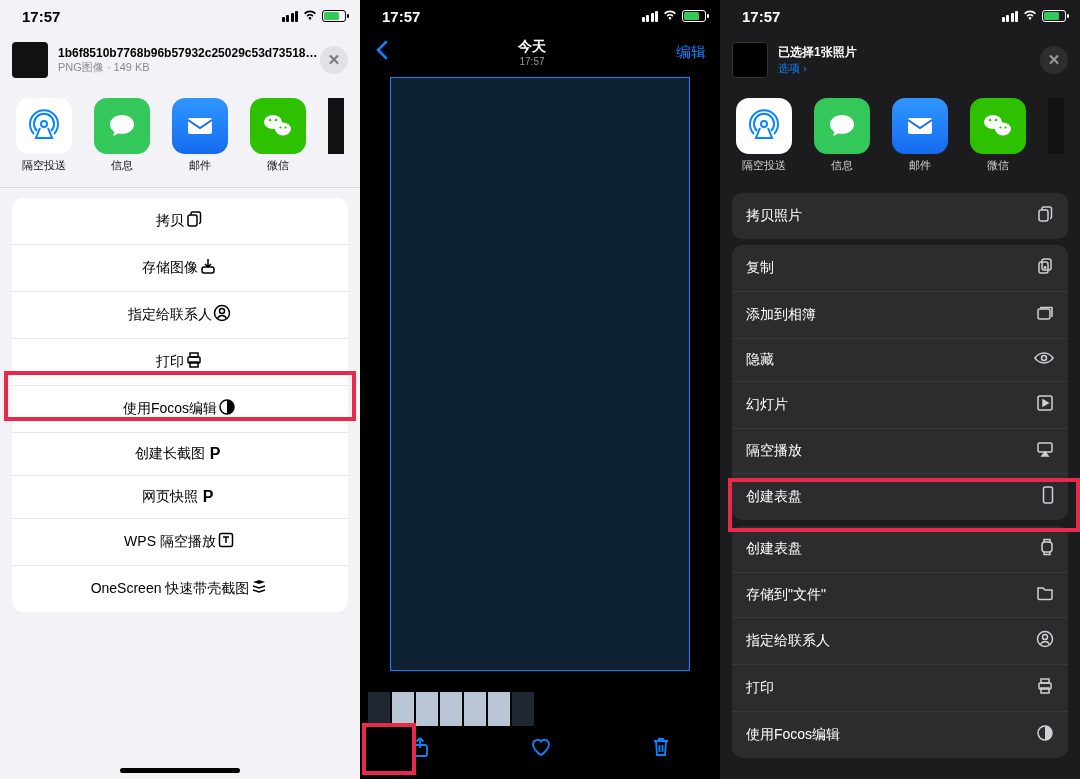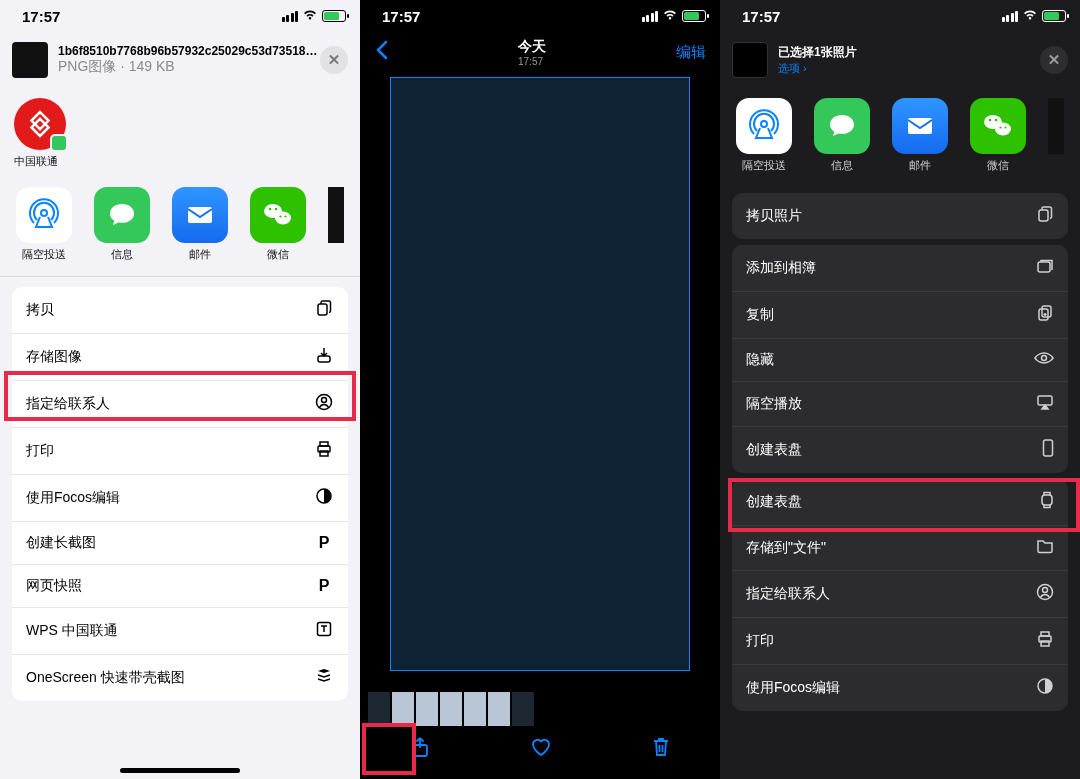--- a/index.html
+++ b/index.html
@@ -7,43 +7,43 @@
   .stage { width:1080px; height:779px; display:flex; background:#000; position:relative; }
   .pane { width:400px; height:779px; position:relative; overflow:hidden; }
   
   .paneA { background:#f2f2f7; }
   .statusbar { height:32px; display:flex; align-items:center; justify-content:space-between; padding:0 14px 0 22px; font-size:15px; font-weight:600; color:#000; }
   .status-right { display:flex; align-items:center; gap:4px; }
   .paneA .header { background:#f2f2f7; display:flex; align-items:center; padding:10px 12px; }
   .thumb { width:36px; height:36px; background:#111; border-radius:4px; margin-right:10px; }
   .fileinfo { flex:1; overflow:hidden; }
   .fname { font-size:12px; font-weight:600; white-space:nowrap; overflow:hidden; text-overflow:ellipsis; }
-  .fmeta { font-size:14px; color:#8a8a8e; }
+  .fmeta { font-size:11px; color:#8a8a8e; }
   .closebtn { width:28px; height:28px; border-radius:14px; background:#e2e2e6; color:#7a7a7e; display:flex; align-items:center; justify-content:center; font-size:15px; font-weight:700;}
   .contact-row { padding:10px 14px 8px; }
   .avatar { width:52px; height:52px; border-radius:26px; background:#e21a1a; position:relative; display:flex; align-items:center; justify-content:center; }
   .avatar-badge{ position:absolute; bottom:-2px; right:-2px; width:18px; height:18px; border-radius:5px; background:#34c759; border:2px solid #f2f2f7;}
   .avatar-label { font-size:11px; color:#111; margin-top:4px; }
   .apps-row { display:flex; gap:22px; padding:10px 16px 14px; background:#f2f2f7; align-items:flex-start; border-bottom:0.5px solid #d7d7db;}
   .app { width:56px; text-align:center; }
   .app-icon { width:56px; height:56px; border-radius:13px; display:flex; align-items:center; justify-content:center; }
   .app-label { font-size:11px; color:#111; margin-top:4px; white-space:nowrap; }
   .list { margin:10px 12px; background:#fff; border-radius:10px; overflow:hidden; }
-  .row { display:flex; align-items:center; justify-content:space-between; padding:12px 14px; border-bottom:0.5px solid #e5e5ea; font-size:14px; color:#000;}
+  .row { display:flex; align-items:center; justify-content:center; padding:12px 14px; border-bottom:0.5px solid #e5e5ea; font-size:14px; color:#000;}
   .row:last-child { border-bottom:none; }
   .row .ricon { width:20px; text-align:center; color:#000; font-size:16px;}
   .highlightA { position:absolute; left:4px; top:371px; width:352px; height:50px; border:4px solid #e8294a; pointer-events:none;}
   .home-ind { position:absolute; bottom:6px; left:50%; transform:translateX(-50%); width:120px; height:5px; border-radius:3px; background:#000;}
 
   
   .paneB { background:#000; color:#fff; }
   .paneB .statusbar { color:#fff; }
   .topbar { display:flex; align-items:center; justify-content:space-between; padding:6px 14px 4px; }
   .back { color:#0a84ff; font-size:20px; }
-  .titlecol { }
+  .titlecol { text-align:center; }
   .title-main { font-size:14px; font-weight:600; }
   .title-sub { font-size:10px; color:#9a9a9e; }
   .edit { color:#0a84ff; font-size:15px; }
   .photo-canvas { margin:6px auto 0; width:300px; height:594px; border:1px solid #0a84ff; background:#0f2233;}
   .film { position:absolute; left:0; right:0; bottom:52px; height:36px; background:#000; display:flex; align-items:center; padding-left:8px; gap:2px;}
   .film .th { width:22px; height:34px; background:#b8c6d6; }
   .film .th.dark { background:#1e2832;}
   .toolbar { position:absolute; left:0; right:0; bottom:8px; height:44px; display:flex; align-items:center; justify-content:space-around; }
   .toolbar .tb { color:#0a84ff; font-size:20px; }
   .highlightB { position:absolute; left:2px; bottom:4px; width:54px; height:52px; border:4px solid #e8294a; pointer-events:none;}
@@ -111,32 +111,20 @@
       <div class="thumb"></div>
       <div class="fileinfo">
         <div class="fname">1b6f8510b7768b96b57932c25029c53d73518211</div>
         <div class="fmeta">PNG图像 · 149 KB</div>
       </div>
       <div class="closebtn">
         <span>✕</span>
       </div>
     </div>
 
-    <div class="contact-row">
-      <div class="avatar">
-        <svg class="unicom-knot" viewBox="0 0 40 40">
-          <g fill="none" stroke="#fff" stroke-width="3">
-            <path d="M20 6 l10 10 -10 10 -10 -10 z"></path>
-            <path d="M20 14 l10 10 -10 10 -10 -10 z"></path>
-          </g>
-        </svg>
-        <div class="avatar-badge"></div>
-      </div>
-      <div class="avatar-label">中国联通</div>
-    </div>
 
     <div class="apps-row">
       <div class="app">
         <div class="app-icon i-airdrop">
           <svg viewBox="0 0 36 36">
               <g fill="none" stroke="#0a84ff" stroke-width="2">
                 <circle cx="18" cy="16" r="3"></circle>
                 <path d="M11 23a10 10 0 1114 0"></path>
                 <path d="M8 26a14 14 0 1120 0"></path>
                 <path d="M14 20l-4 10h16l-4-10"></path>
@@ -224,21 +212,21 @@
         </div>
       <div class="row">
           <span>创建长截图</span>
           <span class="ricon" style="font-weight:900">P</span>
         </div>
       <div class="row">
           <span>网页快照</span>
           <span class="ricon" style="font-weight:900">P</span>
         </div>
       <div class="row">
-          <span>WPS 中国联通</span>
+          <span>WPS 隔空播放</span>
           <span class="ricon"><svg width="18" height="18" viewBox="0 0 18 18" fill="none" stroke="currentColor" stroke-width="1.5">
               <rect x="2.5" y="2.5" width="13" height="13" rx="2"></rect>
               <path d="M6 6h6M9 6v6"></path>
             </svg></span>
         </div>
       <div class="row">
           <span>OneScreen  快速带壳截图</span>
           <span class="ricon"><svg width="18" height="18" viewBox="0 0 18 18" fill="currentColor">
               <path d="M3 4l6-2 6 2-6 2z"></path>
               <path d="M3 8l6 2 6-2" fill="none" stroke="currentColor" stroke-width="1.5"></path>
@@ -397,42 +385,49 @@
           <span>拷贝照片</span>
           <span class="ricon"><svg width="18" height="18" viewBox="0 0 18 18" fill="none" stroke="currentColor" stroke-width="1.5">
               <rect x="3" y="5" width="9" height="11" rx="2"></rect>
               <path d="M6 5V3.5A1.5 1.5 0 017.5 2H14a1.5 1.5 0 011.5 1.5V12a1.5 1.5 0 01-1.5 1.5"></path>
             </svg></span>
         </div>
     </div>
 
     <div class="listD">
       <div class="rowD">
-          <span>添加到相簿</span>
-          <span class="ricon"><svg width="18" height="18" viewBox="0 0 18 18" fill="none" stroke="currentColor" stroke-width="1.5">
-              <rect x="2" y="5" width="12" height="10" rx="2"></rect>
-              <path d="M5 5V3.5h11V13"></path>
-            </svg></span>
-        </div>
-      <div class="rowD">
           <span>复制</span>
           <span class="ricon"><svg width="18" height="18" viewBox="0 0 18 18" fill="none" stroke="currentColor" stroke-width="1.5">
               <rect x="3" y="5" width="9" height="11" rx="2"></rect>
               <rect x="6" y="2" width="9" height="11" rx="2"></rect>
               <path d="M7.5 10.5h3M9 9v3"></path>
+            </svg></span>
+        </div>
+      <div class="rowD">
+          <span>添加到相簿</span>
+          <span class="ricon"><svg width="18" height="18" viewBox="0 0 18 18" fill="none" stroke="currentColor" stroke-width="1.5">
+              <rect x="2" y="5" width="12" height="10" rx="2"></rect>
+              <path d="M5 5V3.5h11V13"></path>
             </svg></span>
         </div>
       <div class="rowD">
           <span>隐藏</span>
           <span class="ricon"><svg width="20" height="14" viewBox="0 0 20 14" fill="none" stroke="currentColor" stroke-width="1.5">
               <path d="M1 7s3-5 9-5 9 5 9 5-3 5-9 5-9-5-9-5z"></path>
               <circle cx="10" cy="7" r="2.5"></circle>
             </svg></span>
         </div>
       <div class="rowD">
+          <span>幻灯片</span>
+          <span class="ricon"><svg width="18" height="18" viewBox="0 0 18 18" fill="none" stroke="currentColor" stroke-width="1.5">
+              <rect x="2" y="2" width="14" height="14" rx="2"></rect>
+              <path d="M7 6l5 3-5 3z" fill="currentColor"></path>
+            </svg></span>
+        </div>
+      <div class="rowD">
           <span>隔空播放</span>
           <span class="ricon"><svg width="18" height="16" viewBox="0 0 18 16" fill="none" stroke="currentColor" stroke-width="1.5">
               <rect x="2" y="2" width="14" height="9" rx="1.5"></rect>
               <path d="M6 15l3-4 3 4z" fill="currentColor"></path>
             </svg></span>
         </div>
       <div class="rowD">
           <span>创建表盘</span>
           <span class="ricon"><svg width="12" height="18" viewBox="0 0 12 18" fill="none" stroke="currentColor" stroke-width="1.5">
               <rect x="1.5" y="1" width="9" height="16" rx="2"></rect>

